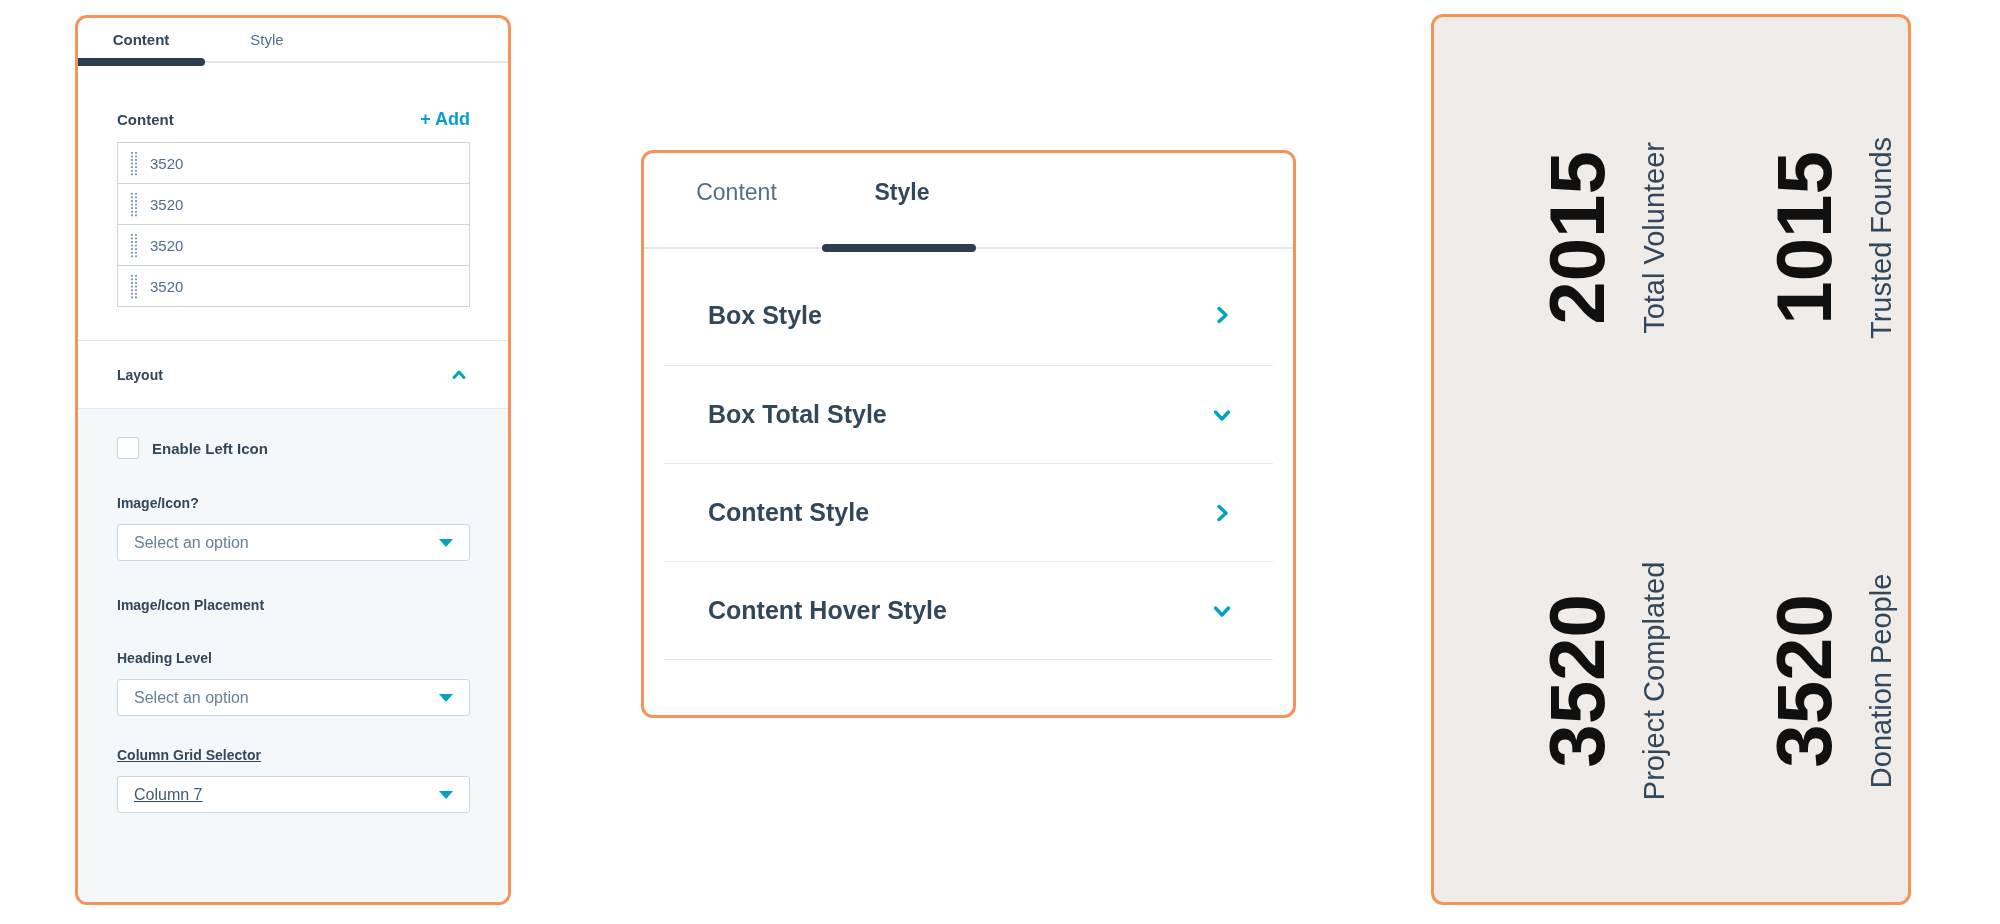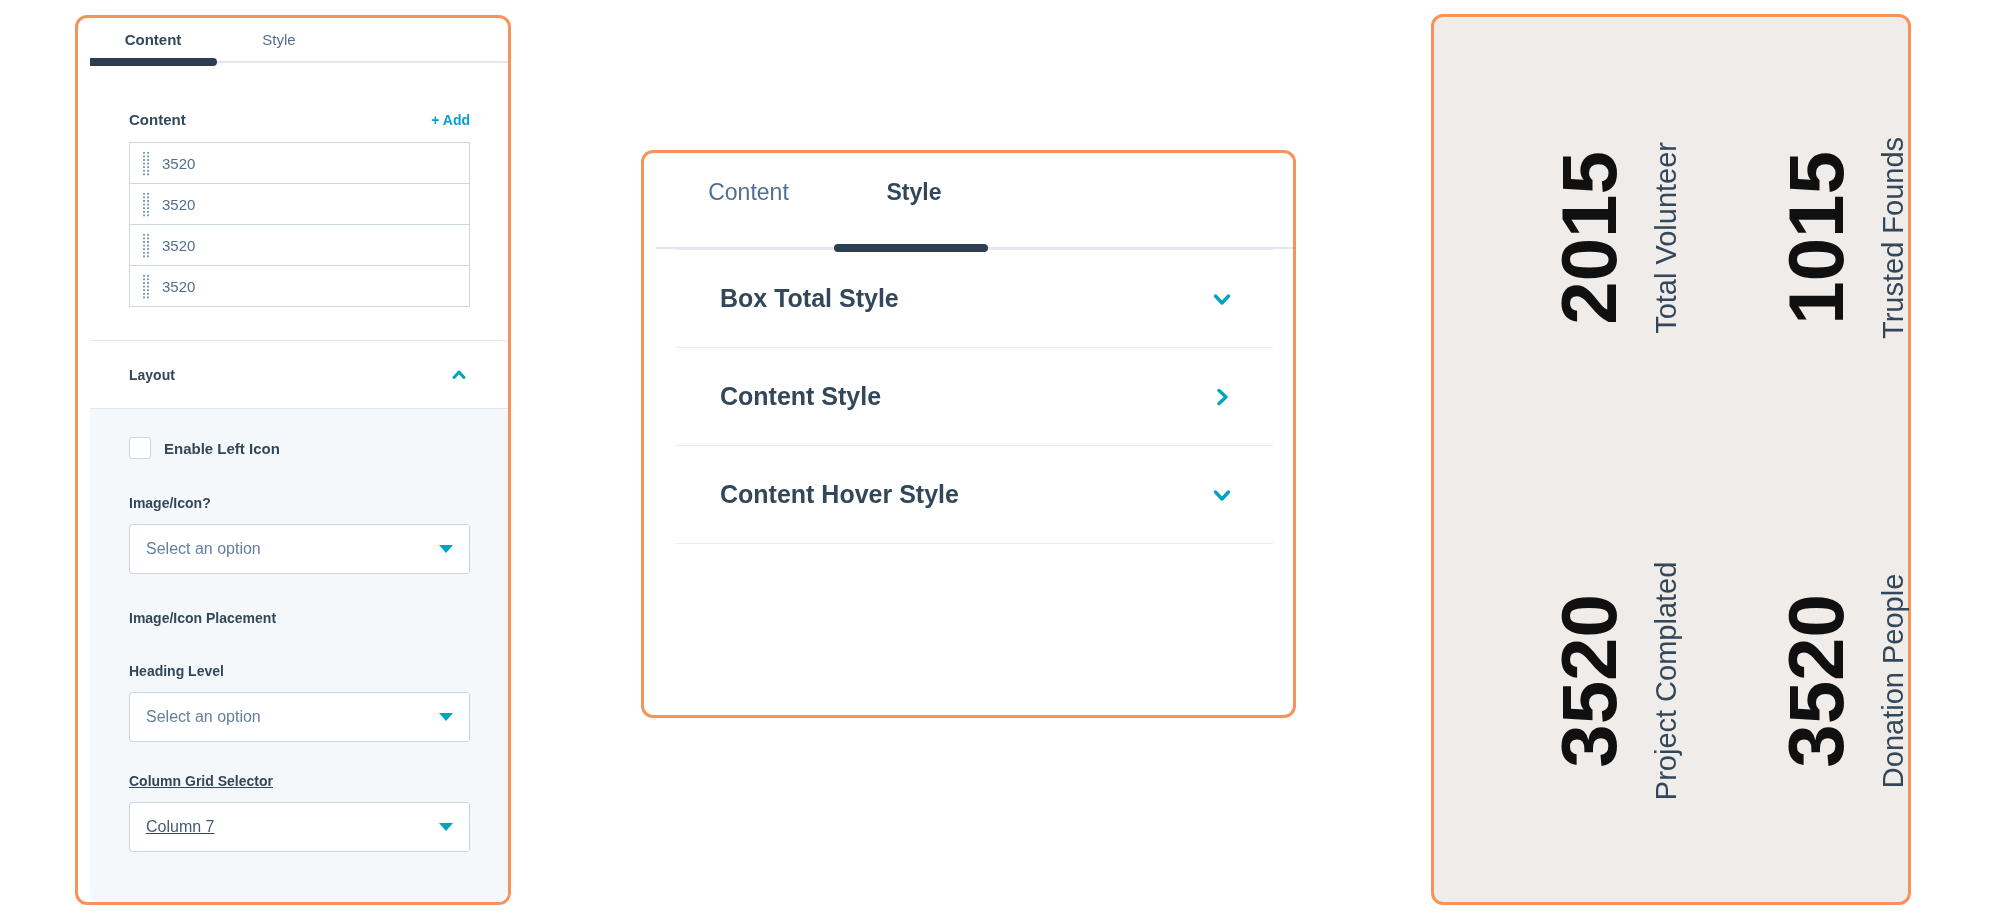--- a/index.html
+++ b/index.html
@@ -21,21 +21,20 @@
     font-family:"Liberation Sans", sans-serif;
     color:var(--navy);
     position:relative;
     overflow:hidden;
   }
   .panel{
     position:absolute;
     border:3px solid var(--orange);
     border-radius:12px;
     background:#fff;
-    padding-left:12px;
   }
 
   
   .left-panel{left:75px;top:15px;width:436px;height:890px;display:flex;flex-direction:column;}
   .tabbar{
     position:relative;
     display:flex;
     flex:0 0 auto;
     height:45px;
     border-bottom:2px solid var(--divider);
@@ -45,21 +44,21 @@
     font-size:15px;color:var(--slate);cursor:pointer;
   }
   .left-panel .tab.active{font-weight:bold;color:var(--navy);}
   .left-panel .tab-indicator{
     position:absolute;left:0;bottom:-5px;width:127px;height:8px;
     background:var(--bar);border-radius:0 4px 4px 0;
   }
   .lp-body{padding:48px 38px 0 39px;}
   .content-head{display:flex;align-items:center;justify-content:space-between;height:17px;}
   .sec-label{font-size:15px;font-weight:bold;color:var(--navy);}
-  .add-link{font-size:14px;font-weight:bold;color:var(--link);text-decoration:none;cursor:pointer;}
+  .add-link{font-size:18px;font-weight:bold;color:var(--link);text-decoration:none;cursor:pointer;}
   .item-list{margin-top:14px;}
   .item-row{
     height:42px;border:1px solid var(--input-border);background:#fff;
     display:flex;align-items:center;gap:12px;padding:0 12px;
   }
   .item-row + .item-row{margin-top:-1px;}
   .item-row .row-text{font-size:15px;color:var(--slate);}
   .drag-handle{
     width:8px;height:25px;flex:0 0 auto;cursor:grab;
     background-image:radial-gradient(circle, #7c98b6 1.15px, transparent 1.2px);
@@ -80,21 +79,21 @@
   .checkbox-row{display:flex;align-items:center;gap:13px;height:22px;}
   .checkbox{
     width:22px;height:22px;border:1px solid var(--input-border);border-radius:3px;
     background:#fff;flex:0 0 auto;cursor:pointer;
   }
   .checkbox-row .cb-label{font-size:15px;font-weight:bold;color:var(--navy);}
   .field-group{margin-top:36px;}
   .field-group.tight{margin-top:31px;text-decoration:underline;}
   .field-label{font-size:14px;font-weight:bold;color:var(--navy);height:17px;}
   .select{
-    margin-top:12px;height:50px;background:#fff;
+    margin-top:12px;height:37px;background:#fff;
     border:1px solid var(--input-border);border-radius:3px;
     display:flex;align-items:center;padding:0 40px 0 16px;
     position:relative;font-size:16px;cursor:pointer;
   }
   .select .value{color:#425b76;}
   .select .value.placeholder{color:#66809c;}
   .select .caret{
     position:absolute;right:16px;top:50%;margin-top:-4px;
     width:0;height:0;
     border-left:7px solid transparent;border-right:7px solid transparent;
@@ -245,20 +244,26 @@
     <div class="mid-tabbar">
       <div class="tab t1">
         <span>Content</span>
       </div>
       <div class="tab t2 active">
         <span>Style</span>
       </div>
       <div class="mid-tab-indicator"></div>
     </div>
 
+    <div class="acc-row first">
+      <span class="acc-label">Box Style</span>
+      <svg class="chev" viewBox="0 0 22 22">
+        <polyline points="8,4.5 15,11 8,17.5"></polyline>
+      </svg>
+    </div>
     <div class="acc-divider"></div>
 
     <div class="acc-row">
       <span class="acc-label">Box Total Style</span>
       <svg class="chev" viewBox="0 0 22 22">
         <polyline points="4.5,8 11,15 17.5,8"></polyline>
       </svg>
     </div>
     <div class="acc-divider"></div>
 

